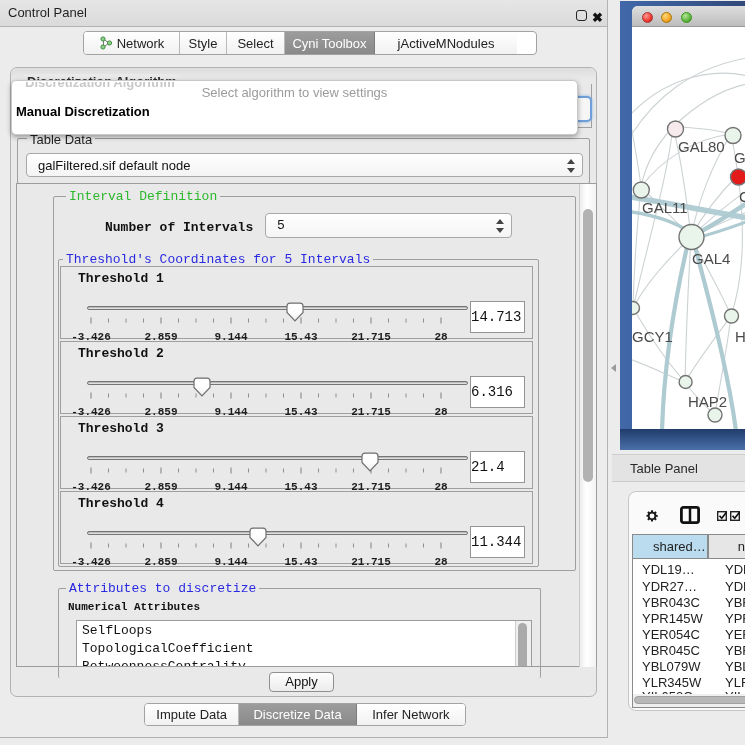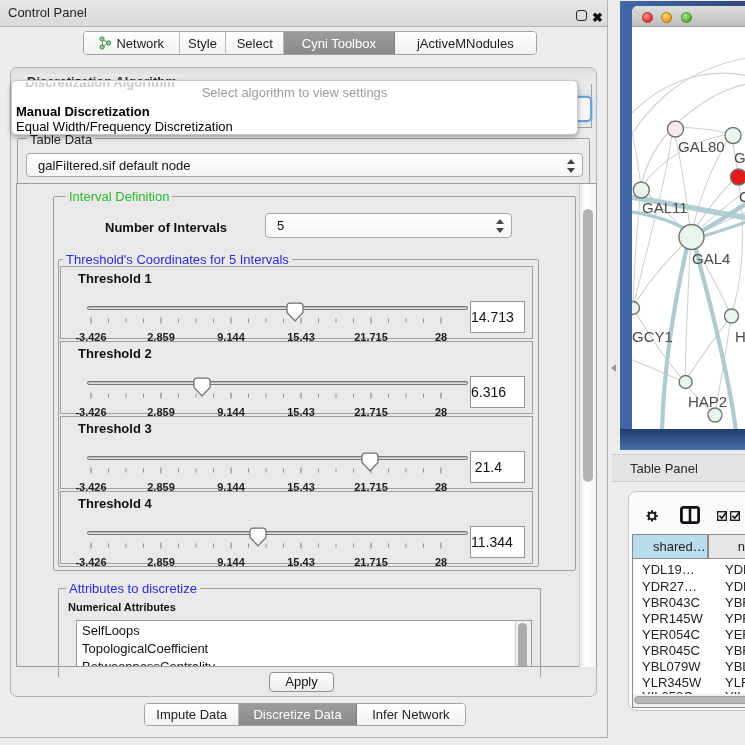--- a/index.html
+++ b/index.html
@@ -72,36 +72,36 @@
 
   <div class="seg" style="left:83px; top:31px; width:454px; height:24px;">
     <div style="width:96px;"><svg width="14" height="14" viewBox="0 0 14 14" style="margin-right:4px;">
           <path d="M4.5 4.5 L4.5 10 M5.5 4 L9.5 6.5 M5.5 10.5 L9.5 7.5" stroke="#7a7a7a" stroke-width="1" fill="none"></path>
           <circle cx="4" cy="3" r="2.1" fill="#8fd08a" stroke="#3e8e41" stroke-width="1"></circle>
           <circle cx="4" cy="11" r="2.1" fill="#8fd08a" stroke="#3e8e41" stroke-width="1"></circle>
           <circle cx="10.5" cy="7" r="2.1" fill="#8fd08a" stroke="#3e8e41" stroke-width="1"></circle>
         </svg>Network</div>
     <div style="width:47px;">Style</div>
     <div style="width:58px;">Select</div>
-    <div class="sel" style="width:111px;">Cyni Toolbox</div>
+    <div class="sel" style="width:90px;">Cyni Toolbox</div>
     <div style="width:142px;">jActiveMNodules</div>
   </div>
 
   <div id="panel">
     <div style="position:absolute; left:0; top:0; width:100%; height:11px; background:linear-gradient(#dddddd,#e9e9e9); border-radius:7px 7px 0 0;"></div>
 
     <div class="grouptitle" style="left:13px; top:6px; color:#2f2f2f; font-weight:bold; z-index:35;">Discretization Algorithm</div>
     <div style="position:absolute; left:553px; top:16px; width:28px; height:44px; border-right:1px solid #9f9f9f; border-bottom:1px solid #9f9f9f;"></div>
     <div style="position:absolute; left:559px; top:28px; width:22px; height:26px; background:#f6f6f6; border:2px solid #6f9fd8; border-radius:5px; box-shadow:0 0 3px #85b2e2;"></div>
 
     <div class="groupbox" style="left:6px; top:70px; width:573px; height:46px;"></div>
     <div class="grouptitle" style="left:16px; top:64px; color:#222;">Table Data</div>
     <div class="combo" style="left:15px; top:85px; width:557px; height:24px;">galFiltered.sif default node<span class="stepper"></span></div>
 
-    <div style="position:absolute; left:5px; top:115px; width:581px; height:484px; border:1px solid #9c9c9c; background:#e9e9e9;">
+    <div style="position:absolute; left:5px; top:115px; width:581px; height:484px; border:1px solid #9c9c9c; background:#e9e9e9;font-family:Liberation Mono, monospace;">
 
       <div style="position:absolute; right:0; top:0; width:17px; height:483px; background:linear-gradient(90deg,#ececec,#ffffff 40%,#f2f2f2); border-left:1px solid #c9c9c9;"></div>
       <div style="position:absolute; right:3px; top:25px; width:10px; height:273px; background:#b2b2b2; border-radius:5px;"></div>
 
       <div class="groupbox" style="left:36px; top:12px; width:523px; height:375px; border-color:#9f9f9f;"></div>
       <div class="grouptitle" style="left:49px; top:5px; color:#2db82d;">Interval Definition</div>
       <div style="position:absolute; left:88px; top:36px; font-size:13px; font-weight:bold; color:#111;">Number of Intervals</div>
       <div class="combo" style="left:248px; top:29px; width:247px; height:25px;">5<span class="stepper"></span></div>
 
       <div class="groupbox" style="left:41px; top:75px; width:481px; height:308px;"></div>
@@ -311,21 +311,20 @@
     <div style="width:95px;">Impute Data</div>
     <div class="sel" style="width:118px;">Discretize Data</div>
     <div style="width:109px;">Infer Network</div>
   </div>
 </div>
 
 <div id="popup">
   <div style="position:absolute; left:13px; top:-6px; font-weight:bold; color:#c8c8c8; clip-path:inset(7px 0 0 0);">Discretization Algorithm</div>
   <div style="position:absolute; left:0; top:4px; width:100%; text-align:center; color:#9b9b9b;">Select algorithm to view settings</div>
   <div style="position:absolute; left:4px; top:23px; font-weight:bold; color:#000;">Manual Discretization</div>
-  <div style="position:absolute; left:4px; top:38px; color:#000;">Equal Width/Frequency Discretization</div>
 </div>
 
 <div style="position:absolute; left:611px; top:364px; width:0; height:0; border-top:4px solid transparent; border-bottom:4px solid transparent; border-right:5px solid #9a9a9a;"></div>
 
 <div id="netwin"></div>
 <div id="netframe-bottom"></div>
 <div id="netinner">
   <div id="nettitle">
     <span class="tl" style="left:9.5px; background:radial-gradient(circle at 35% 30%, #ff9a94, #ee3b30 60%, #c01a14); border:0.5px solid #a33;"></span>
     <span class="tl" style="left:29px; background:radial-gradient(circle at 35% 30%, #ffd97a, #f3a529 60%, #c57d0a); border:0.5px solid #a70;"></span>

